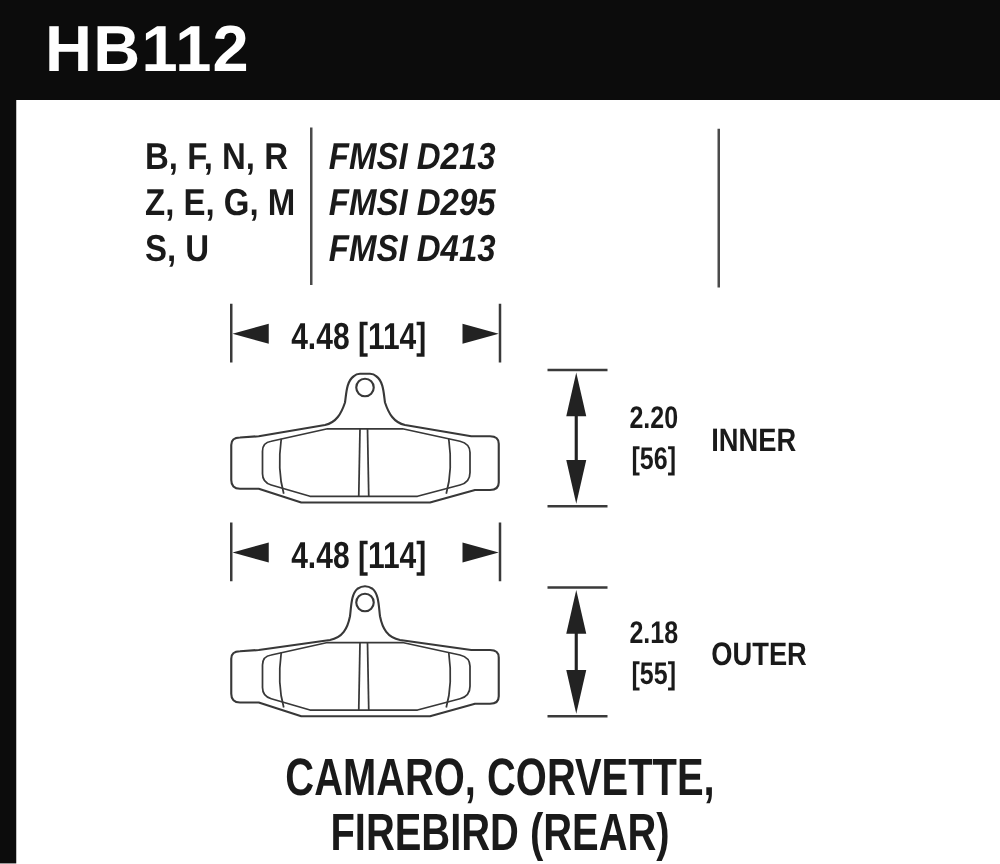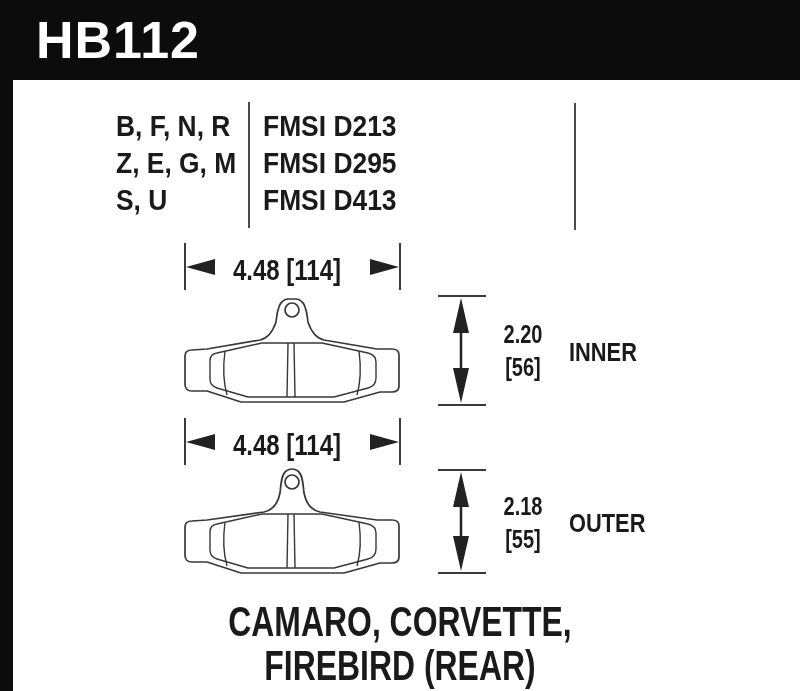--- a/index.html
+++ b/index.html
@@ -39,21 +39,21 @@
   </div>
 
   <div class="abs tbl-col" style="left:116px;top:107px;">
     <div class="cond">B, F, N, R</div>
     <div class="cond">Z, E, G, M</div>
     <div class="cond">S, U</div>
   </div>
 
   <div class="abs divider" style="left:248px;top:102px;height:126px;"></div>
 
-  <div class="abs tbl-col" style="left:263px;top:107px;">
+  <div class="abs tbl-col" style="left:263px;top:107px;font-style:italic;">
     <div class="cond">FMSI D213</div>
     <div class="cond">FMSI D295</div>
     <div class="cond">FMSI D413</div>
   </div>
 
   <div class="abs divider" style="left:574px;top:103px;height:127px;"></div>
 
 
   <svg class="abs" style="left:178px;top:242px;" width="235" height="50" viewBox="0 0 235 50">
     <line x1="7" y1="1" x2="7" y2="48" stroke="#3a3a3a" stroke-width="2"></line>

